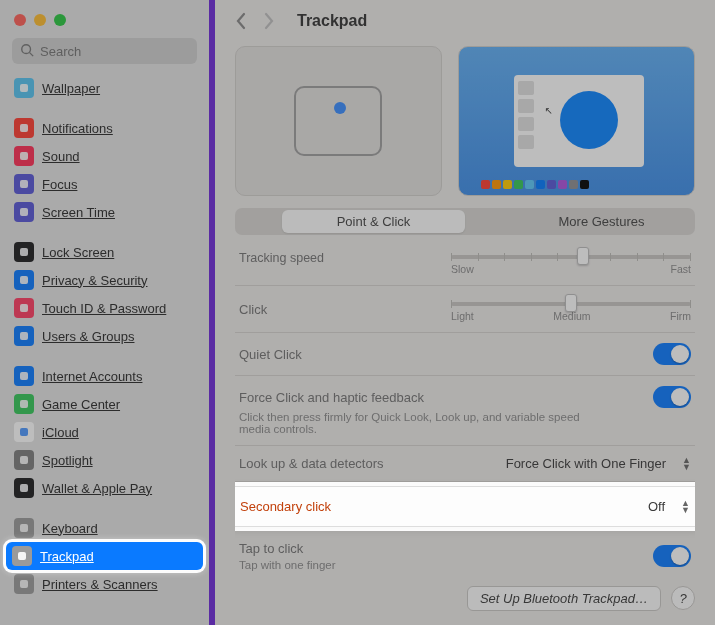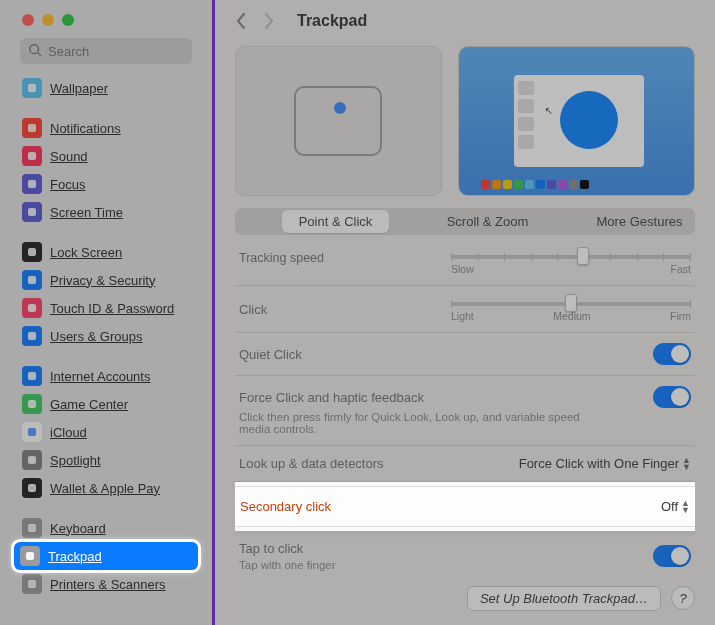--- a/index.html
+++ b/index.html
@@ -10,24 +10,24 @@
     height: 625px;
     overflow: hidden;
     background: #e8e8e8;
     color: #333;
     position: relative;
   }
   .window { display: flex; width: 100%; height: 100%; }
   .sidebar {
     width: 215px;
     background: #e3e3e3;
-    border-right: 3px solid #6d28d9;
+    border-right: 6px solid #6d28d9;
     display: flex;
     flex-direction: column;
-    padding: 8px 8px;
+    padding: 8px 0;
   }
   .traffic { display: flex; gap:8px; padding: 6px 14px; }
   .dot { width: 12px; height:12px; border-radius:50%; }
   .dot.r { background:#ff5f57; } .dot.y { background:#febc2e; } .dot.g { background:#28c840; }
   .search-wrap { padding: 6px 12px 10px; }
   .search {
     width: 100%; height: 26px;
     background:#cfcfcf; border:none; border-radius:6px;
     padding: 0 8px 0 28px; font-size:13px; color:#555;
   }
@@ -101,21 +101,21 @@
     box-shadow: 0 1px 2px rgba(0,0,0,0.2);
   }
   .slider-ticks { position:absolute; inset:0; display:flex; justify-content:space-between; }
   .tick { width:1px; height:8px; background:#bcbab6; margin-top:-2px; }
   .slider-labels { display:flex; justify-content:space-between; font-size:10.5px; color:#8a8a8a; }
   .slider-labels.three span:nth-child(2){ text-align:center; }
   .toggle {
     width:38px; height:22px; background:#0a7aff; border-radius:11px; position:relative;
   }
   .toggle .knob { position:absolute; right:2px; top:2px; width:18px;height:18px; background:#fff; border-radius:50%; box-shadow:0 1px 2px rgba(0,0,0,0.3); }
-  .popup { display:flex; align-items:flex-end; gap:3px; color:#3a3a3a; }
+  .popup { display:flex; align-items:flex-end; gap:16px; color:#3a3a3a; }
   .updown { font-size:9px; line-height:7px; color:#666; display:flex; flex-direction:column; }
   .row-highlight {
     background:#fdfdfd; border:1.5px solid #ddd; border-radius:6px;
     box-shadow: 0 0 0 4px rgba(255,255,255,0.95), 0 2px 10px rgba(0,0,0,0.15);
     margin: 4px -8px; padding: 12px 12px;
     position:relative; z-index:3;
   }
   .footer { display:flex; justify-content:flex-end; gap:10px; padding: 10px 20px 14px; }
   .btn {
     background:#fdfdfd; border:1px solid #c9c7c4; border-radius:6px;
@@ -339,21 +339,20 @@
               <div class="sw" style="background: rgb(88, 86, 214);"></div>
               <div class="sw" style="background: rgb(175, 82, 222);"></div>
               <div class="sw" style="background: rgb(142, 142, 147);"></div>
               <div class="sw" style="background: rgb(0, 0, 0);"></div>
             </div>
         </div>
       </div>
 
       <div class="tabs" id="tabs">
           <div class="tab active">Point &amp; Click</div>
-          <div class="tab">Scroll &amp; Zoom</div>
           <div class="tab">More Gestures</div>
         </div>
 
       <div class="settings">
         <div class="row cutoff-top">
           <div class="row-top">
             <span class="row-label">Tracking speed</span>
             <div class="slider-col">
               <div class="slider">
                 <div class="slider-ticks">

